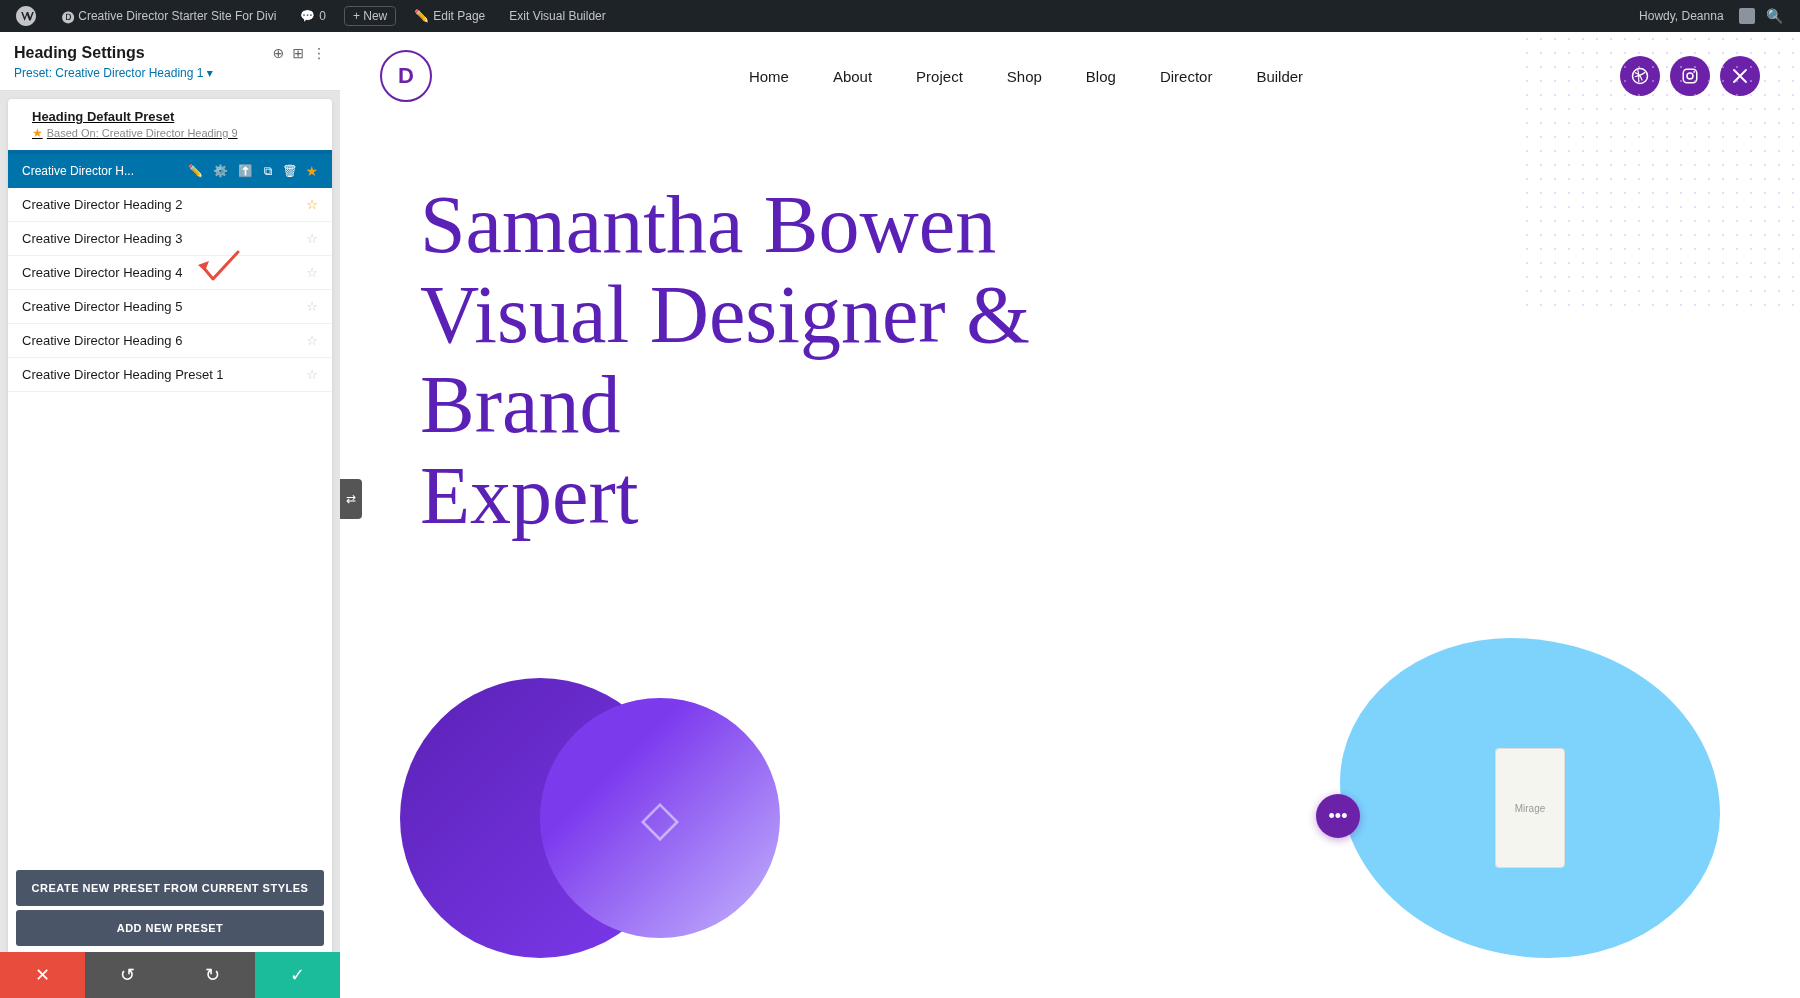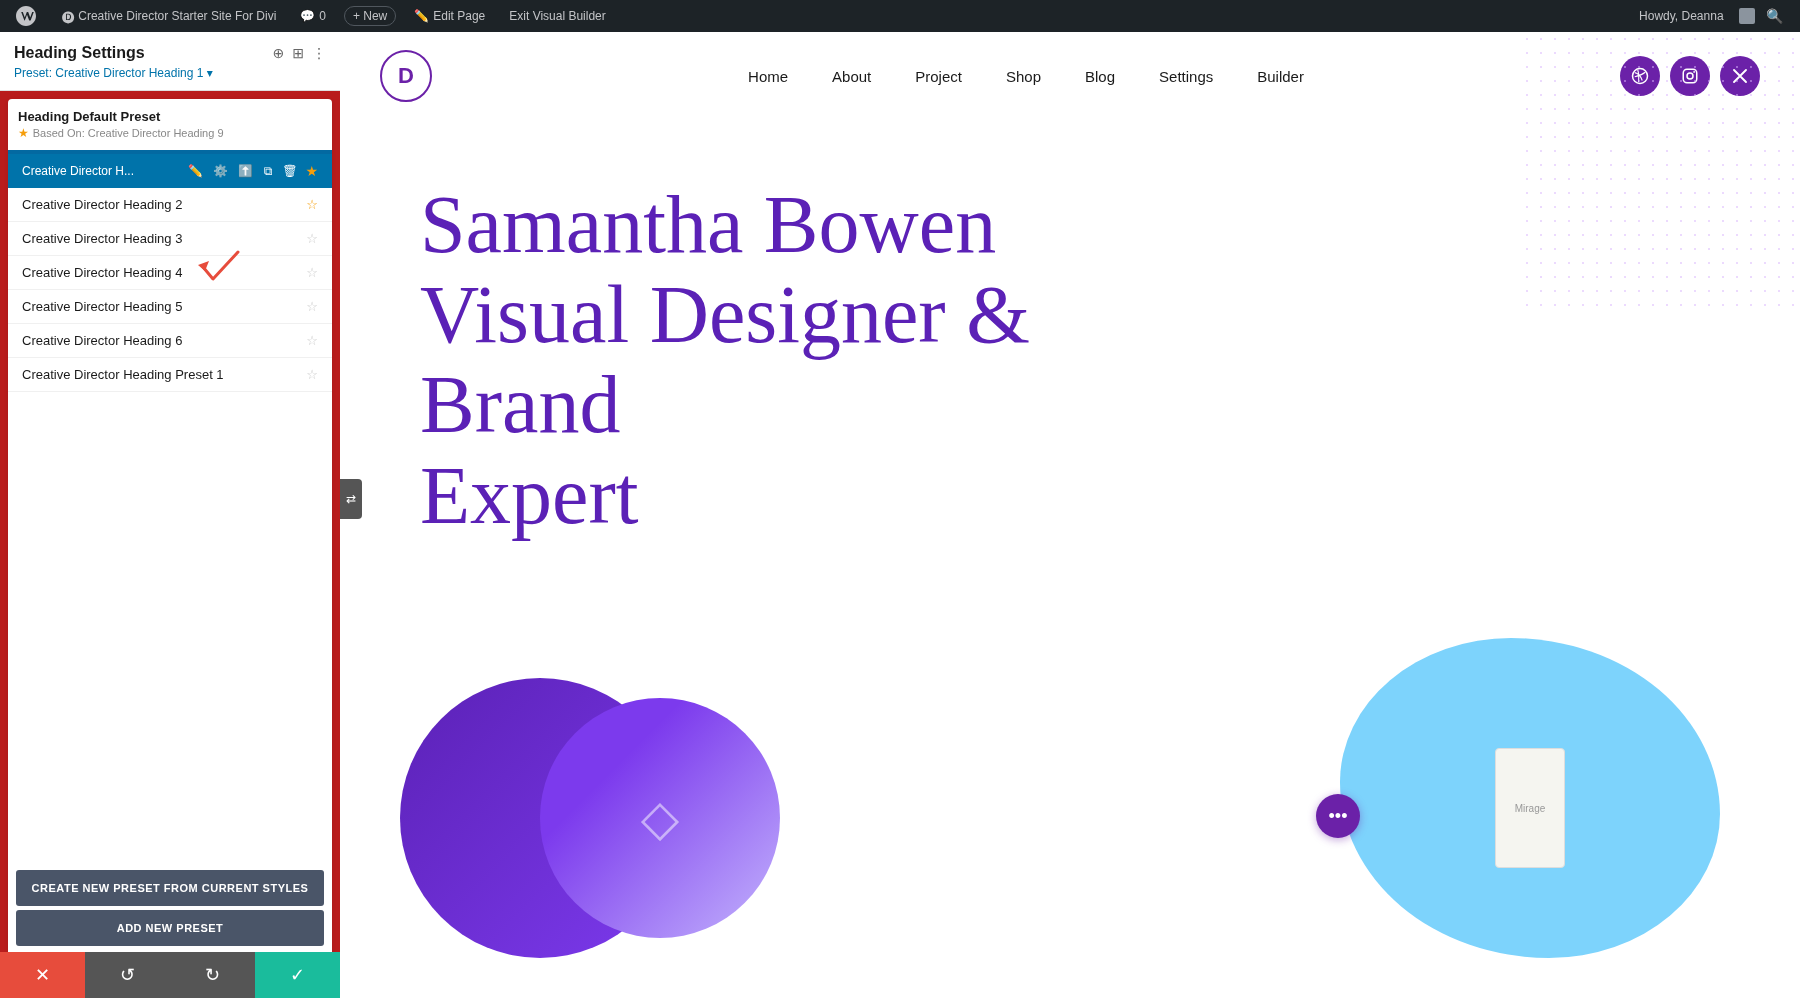--- a/index.html
+++ b/index.html
@@ -10,21 +10,21 @@
       position: fixed; top: 0; left: 0; right: 0; height: 32px;
       background: #1d2327; display: flex; align-items: center;
       z-index: 9999; padding: 0 8px; gap: 12px;
     }
     .admin-bar-item {
       color: #c3c4c7; font-size: 12px; display: flex; align-items: center; gap: 4px;
       padding: 0 6px; height: 100%; cursor: pointer; white-space: nowrap;
     }
     .admin-bar-wp-logo { background: #1d2327; padding: 0 8px; display: flex; align-items: center; }
     .admin-bar-wp-logo svg { width: 20px; height: 20px; fill: #c3c4c7; }
-    .admin-bar-new { background: #1d2327; color: #c3c4c7; font-size: 12px; display: flex; align-items: center; gap: 4px; padding: 2px 8px; border: 1px solid #50575e; border-radius: 10px; cursor: pointer; }
+    .admin-bar-new { background: #1d2327; color: #c3c4c7; font-size: 12px; display: flex; align-items: center; gap: 4px; padding: 2px 8px; border: 1px solid #50575e; border-radius: 4px; cursor: pointer; }
     .admin-bar-separator { flex: 1; }
     .admin-bar-right { display: flex; align-items: center; gap: 4px; margin-left: auto; }
     .admin-bar-howdy { color: #c3c4c7; font-size: 12px; display: flex; align-items: center; gap: 15px; }
     .admin-bar-avatar { width: 16px; height: 16px; background: #8b949e; border-radius: 2px; }
     .admin-bar-search-icon { color: #c3c4c7; font-size: 14px; cursor: pointer; padding: 0 8px; }
 
     
     .website-area {
       position: absolute; top: 32px; left: 340px; right: 0; bottom: 0;
       background: #fff; overflow: hidden;
@@ -69,21 +69,21 @@
     .fab-button {
       position: absolute; bottom: 160px; right: 440px;
       width: 44px; height: 44px; border-radius: 50%; background: #6b21a8;
       display: flex; align-items: center; justify-content: center; cursor: pointer;
       box-shadow: 0 2px 8px rgba(107,33,168,0.4);
     }
 
     
     .left-panel {
       position: absolute; top: 32px; left: 0; width: 340px; bottom: 0;
-      background: #b91c1c; z-index: 100; display: flex; flex-direction: column;
+      background: #e5e5e5; z-index: 100; display: flex; flex-direction: column;
     }
 
     
     .panel-header {
       background: #fff; padding: 12px 14px 10px;
       border-bottom: 1px solid #e0e0e0;
     }
     .panel-title-row {
       display: flex; align-items: center; justify-content: space-between; margin-bottom: 4px;
     }
@@ -93,21 +93,21 @@
     .panel-preset-label { font-size: 12px; color: #0073aa; cursor: pointer; }
     .panel-preset-label span { color: #0073aa; }
 
     
     .preset-section {
       background: #fff; margin: 8px; border-radius: 4px;
       box-shadow: 0 1px 4px rgba(0,0,0,0.1); flex: 1; overflow: hidden; display: flex; flex-direction: column;
     }
 
     .preset-default-header {
-      padding: 10px 10px; border-bottom: 4px solid #0369a1;
+      padding: 10px 24px; border-bottom: 4px solid #0369a1; text-decoration: underline;
     }
     .preset-default-label { font-size: 13px; font-weight: 600; color: #1a1a1a; }
     .preset-based-on { font-size: 11px; color: #888; display: flex; align-items: center; gap: 4px; margin-top: 2px; }
     .star-icon { color: #f59e0b; font-size: 12px; }
 
     
     .preset-item-active {
       background: #0073aa; color: #fff; padding: 8px 14px;
       display: flex; align-items: center; justify-content: space-between;
       cursor: pointer;
@@ -324,21 +324,21 @@
   <div class="site-header">
     <div class="site-logo">
       <span>D</span>
     </div>
     <nav class="site-nav">
       <a class="nav-link">Home</a>
       <a class="nav-link">About</a>
       <a class="nav-link">Project</a>
       <a class="nav-link">Shop</a>
       <a class="nav-link">Blog</a>
-      <a class="nav-link">Settings</a>
+      <a class="nav-link">Director</a>
       <a class="nav-link">Builder</a>
     </nav>
     <div class="site-social">
 
       <div class="social-icon">
         <svg viewBox="0 0 24 24" xmlns="http://www.w3.org/2000/svg">
           <circle cx="12" cy="12" r="10" fill="none" stroke="white" stroke-width="2"></circle>
           <path d="M5 7.5 Q12 9 15 18" stroke="white" stroke-width="1.5" fill="none"></path>
           <path d="M19 7 Q14 11 5 13" stroke="white" stroke-width="1.5" fill="none"></path>
           <path d="M9 4 Q11 10 10 20" stroke="white" stroke-width="1.5" fill="none"></path>

